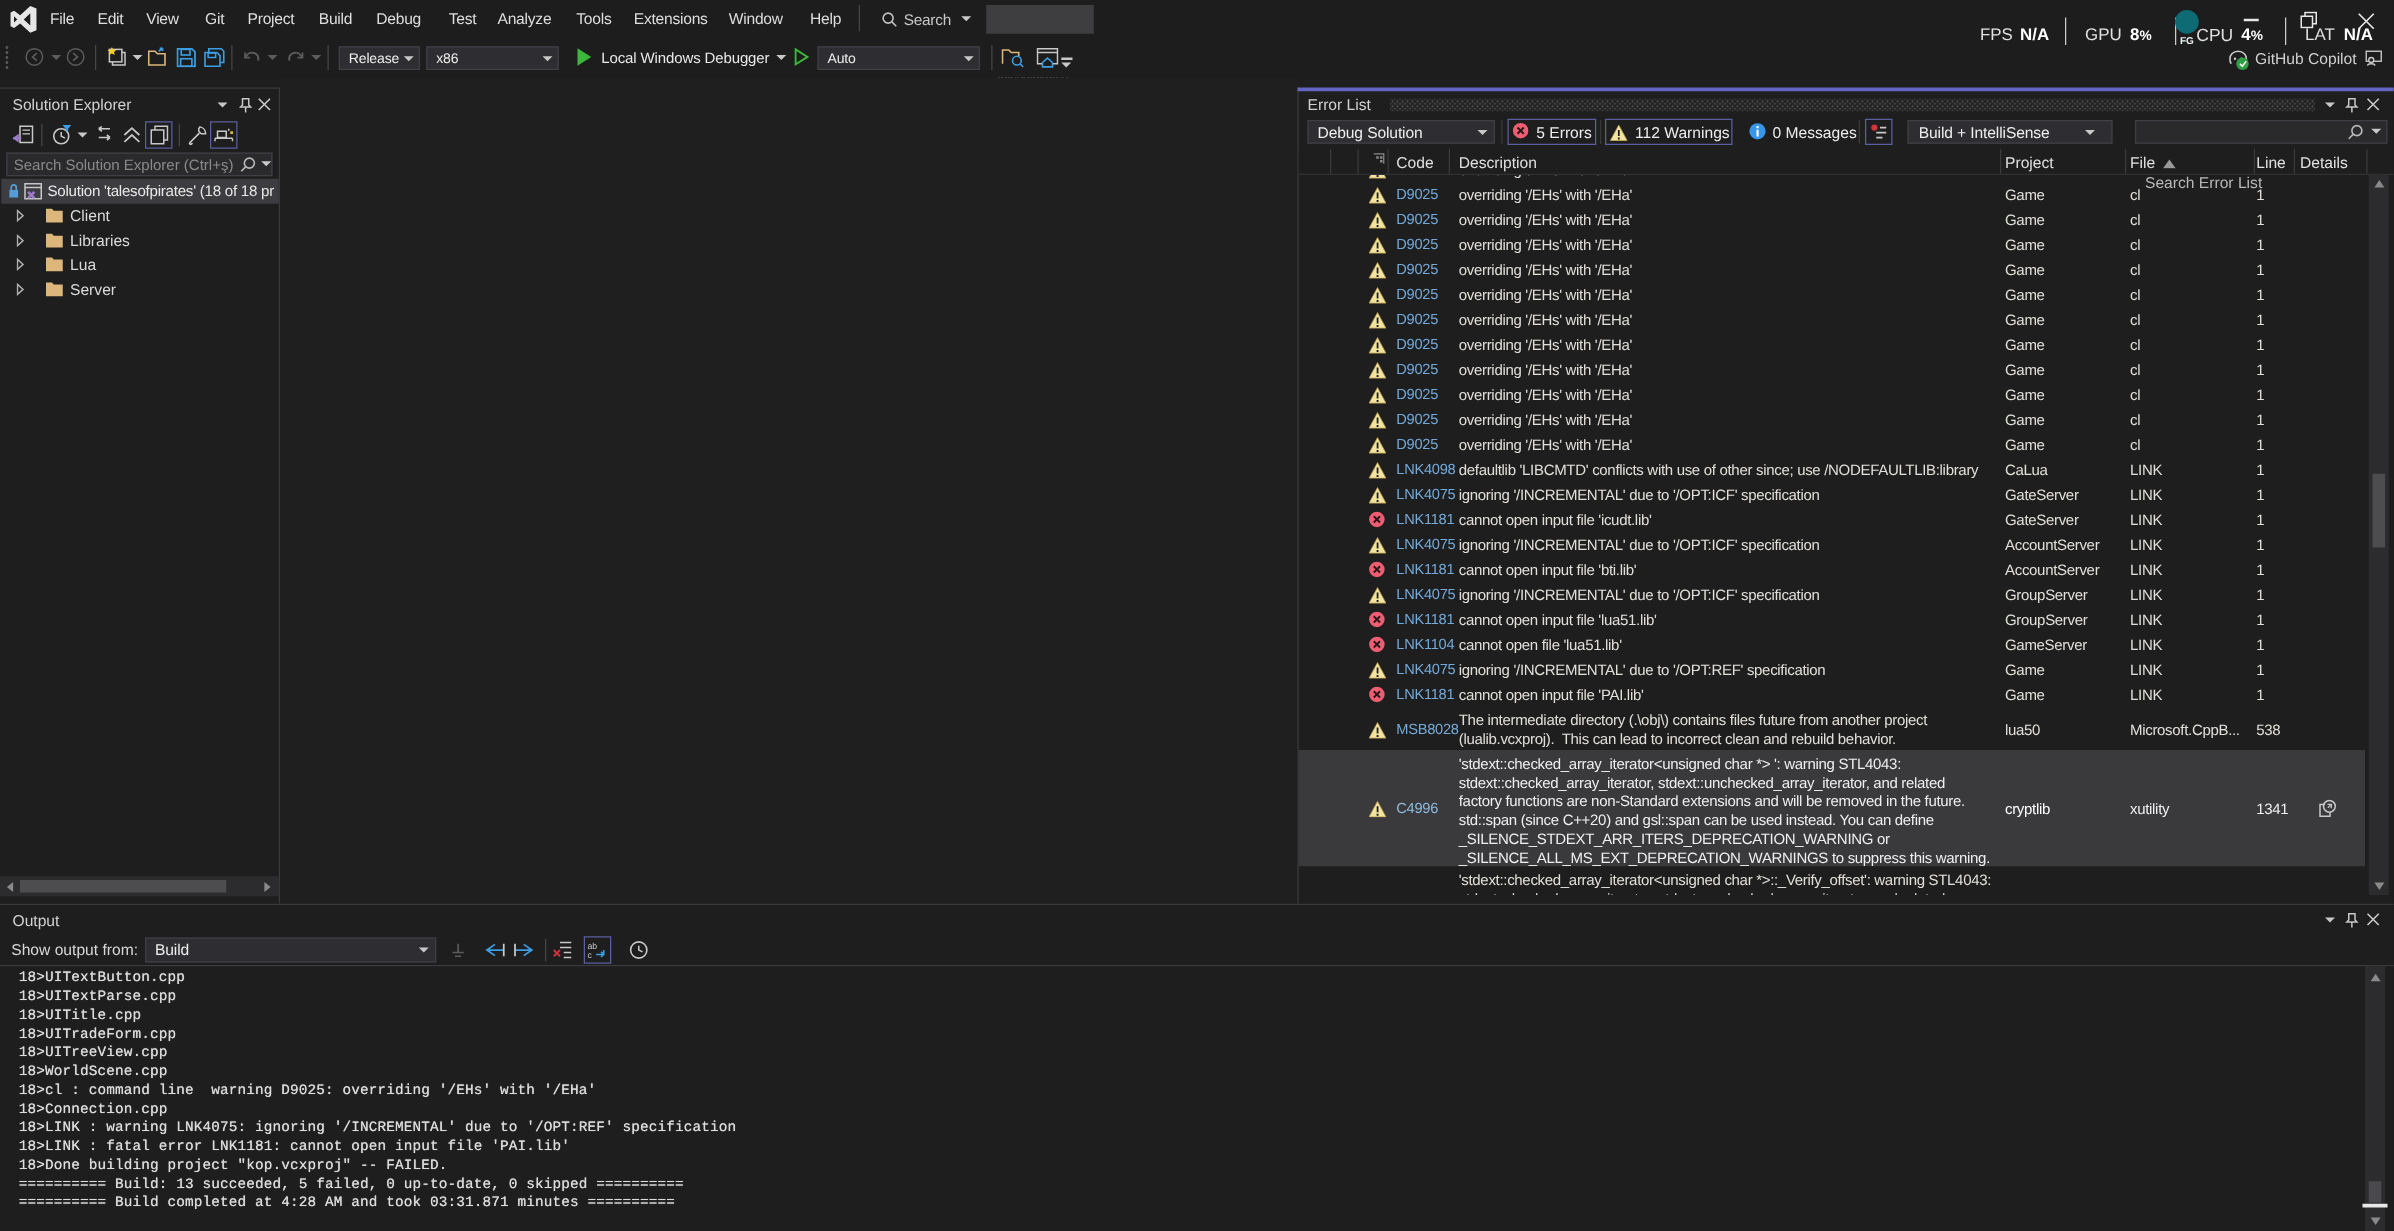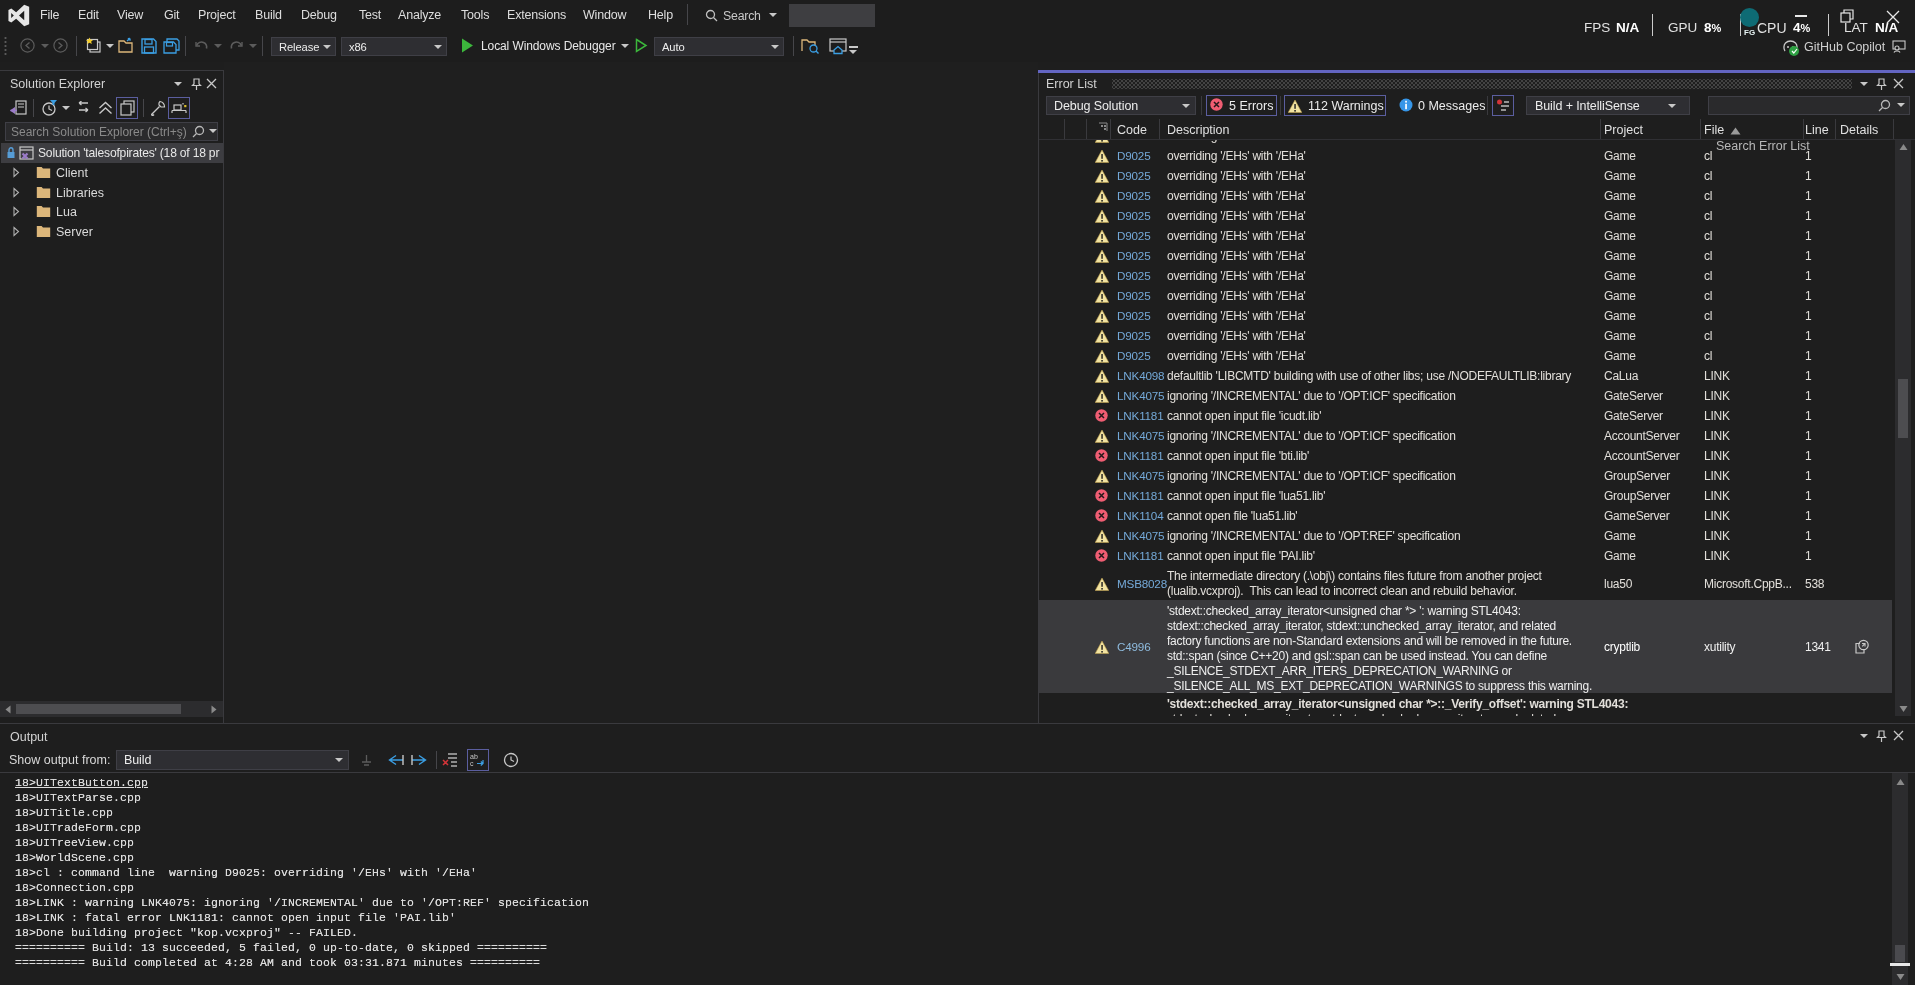--- a/index.html
+++ b/index.html
@@ -431,21 +431,21 @@
     <div class="a wt" style="left:129px;top:209px;">overriding '/EHs' with '/EHa'</div>
     <div class="a wt" style="left:566px;top:209px;">Game</div>
     <div class="a wt" style="left:666px;top:209px;">cl</div>
     <div class="a wt" style="left:767px;top:209px;">1</div>
     <svg class="a" style="left:57px;top:229px;" width="14" height="14" viewBox="0 0 14 14">
       <path d="M7 1 L13.8 13.5 L0.2 13.5 Z" fill="#f2e3a1" stroke="#b89a4a" stroke-width="0.6"></path>
       <rect x="6.35" y="5" width="1.4" height="4.8" fill="#1a1a1a"></rect>
       <rect x="6.3" y="11" width="1.5" height="1.6" fill="#1a1a1a"></rect>
     </svg>
     <div class="a code" style="left:79px;top:229px;">LNK4098</div>
-    <div class="a wt" style="left:129px;top:229px;">defaultlib 'LIBCMTD' building with use of other libs; use /NODEFAULTLIB:library</div>
+    <div class="a wt" style="left:129px;top:229px;">defaultlib 'LIBCMTD' conflicts with use of other since; use /NODEFAULTLIB:library</div>
     <div class="a wt" style="left:566px;top:229px;">CaLua</div>
     <div class="a wt" style="left:666px;top:229px;">LINK</div>
     <div class="a wt" style="left:767px;top:229px;">1</div>
     <svg class="a" style="left:57px;top:249px;" width="14" height="14" viewBox="0 0 14 14">
       <path d="M7 1 L13.8 13.5 L0.2 13.5 Z" fill="#f2e3a1" stroke="#b89a4a" stroke-width="0.6"></path>
       <rect x="6.35" y="5" width="1.4" height="4.8" fill="#1a1a1a"></rect>
       <rect x="6.3" y="11" width="1.5" height="1.6" fill="#1a1a1a"></rect>
     </svg>
     <div class="a code" style="left:79px;top:249px;">LNK4075</div>
     <div class="a wt" style="left:129px;top:249px;">ignoring '/INCREMENTAL' due to '/OPT:ICF' specification</div>
@@ -553,21 +553,21 @@
     <div class="a wt" style="left:129px;top:539px;color:#efefef;">_SILENCE_ALL_MS_EXT_DEPRECATION_WARNINGS to suppress this warning.</div>
     <div class="a wt" style="left:566px;top:500px;color:#ffffff;">cryptlib</div>
     <div class="a wt" style="left:666px;top:500px;color:#efefef;">xutility</div>
     <div class="a wt" style="left:767px;top:500px;color:#efefef;">1341</div>
     <svg class="a" style="left:817px;top:499px;" width="14" height="15" viewBox="0 0 14 15">
       <path d="M5 4.5 L1 4.5 L1 14 L9 14 L9 11" fill="none" stroke="#c8c8c8" stroke-width="1.2"></path>
       <circle cx="8.5" cy="6" r="4.7" fill="none" stroke="#c8c8c8" stroke-width="1.2"></circle>
       <path d="M7 4.5 L10 4.5 L10 7.5" fill="none" stroke="#c8c8c8" stroke-width="1.1"></path>
       <path d="M10 4.5 L7.3 7.3" stroke="#c8c8c8" stroke-width="1.1"></path>
     </svg>
-    <div class="a wt" style="left:129px;top:557px;font-weight:bold;">'stdext::checked_array_iterator&lt;unsigned char *&gt;::_Verify_offset': warning STL4043:</div>
+    <div class="a wt" style="left:129px;top:557px;">'stdext::checked_array_iterator&lt;unsigned char *&gt;::_Verify_offset': warning STL4043:</div>
     <div class="a wt" style="left:129px;top:572px;">stdext::checked_array_iterator, stdext::unchecked_array_iterator, and related</div>
   </div>
 <div class="a" style="left:1895px;top:140px;width:16px;height:576px;background:#2c2c2e;"></div>
 <svg class="a" style="left:1899px;top:143px;" width="9" height="8" viewBox="0 0 9 8">
     <path d="M4.5 1 L8.5 7 L0.5 7 Z" fill="#8a8a8a"></path>
   </svg>
 <div class="a" style="left:1898px;top:379px;width:10px;height:59px;background:#4d4d50;"></div>
 <svg class="a" style="left:1899px;top:705px;" width="9" height="8" viewBox="0 0 9 8">
     <path d="M0.5 1 L8.5 1 L4.5 7 Z" fill="#8a8a8a"></path>
   </svg>
@@ -607,21 +607,21 @@
 <svg class="a" style="left:470px;top:752px;" width="16" height="16" viewBox="0 0 16 16">
     <text x="0" y="7" font-size="7" fill="#c8c8c8" font-family="Liberation Sans">ab</text>
     <text x="0" y="14" font-size="7" fill="#c8c8c8" font-family="Liberation Sans">c</text>
     <path d="M7 11.5 L13 11.5 L13 8 M13 11.5 L10.8 9.5 M13 11.5 L10.8 13.5" stroke="#3b9ee2" stroke-width="1.2" fill="none"></path>
   </svg>
 <svg class="a" style="left:503px;top:752px;" width="16" height="16" viewBox="0 0 16 16">
     <circle cx="8" cy="8" r="6.5" fill="none" stroke="#c8c8c8" stroke-width="1.3"></circle>
     <path d="M8 4.5 L8 8 L11 9.5" fill="none" stroke="#c8c8c8" stroke-width="1.2"></path>
   </svg>
 <div class="a" style="left:0;top:772px;width:1915px;height:1px;background:#3a3a3e;"></div>
-<div class="a mono" style="left:15px;top:776px;text-decoration:underline;">18&gt;UITextButton.cpp</div>
+<div class="a mono" style="left:15px;top:776px;">18&gt;UITextButton.cpp</div>
 <div class="a mono" style="left:15px;top:791px;">18&gt;UITextParse.cpp</div>
 <div class="a mono" style="left:15px;top:806px;">18&gt;UITitle.cpp</div>
 <div class="a mono" style="left:15px;top:821px;">18&gt;UITradeForm.cpp</div>
 <div class="a mono" style="left:15px;top:836px;">18&gt;UITreeView.cpp</div>
 <div class="a mono" style="left:15px;top:851px;">18&gt;WorldScene.cpp</div>
 <div class="a mono" style="left:15px;top:866px;">18&gt;cl : command line  warning D9025: overriding '/EHs' with '/EHa'</div>
 <div class="a mono" style="left:15px;top:881px;">18&gt;Connection.cpp</div>
 <div class="a mono" style="left:15px;top:896px;">18&gt;LINK : warning LNK4075: ignoring '/INCREMENTAL' due to '/OPT:REF' specification</div>
 <div class="a mono" style="left:15px;top:911px;">18&gt;LINK : fatal error LNK1181: cannot open input file 'PAI.lib'</div>
 <div class="a mono" style="left:15px;top:926px;">18&gt;Done building project "kop.vcxproj" -- FAILED.</div>

